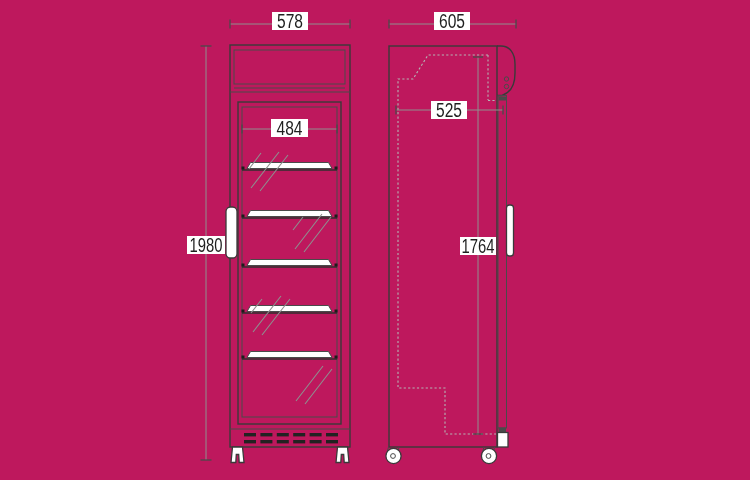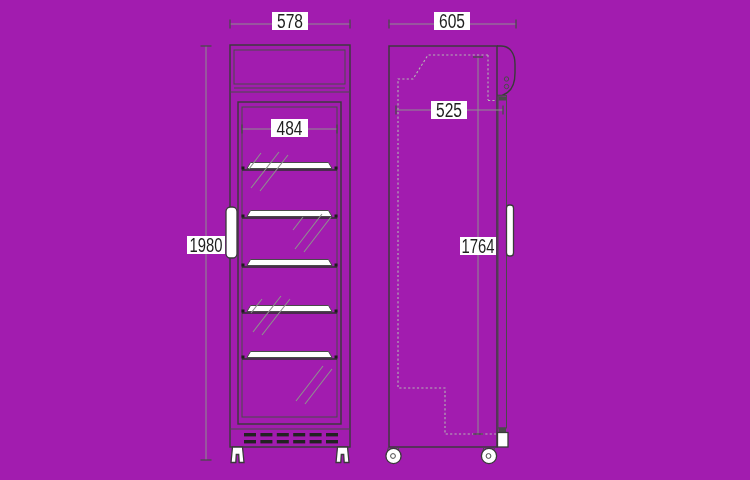--- a/index.html
+++ b/index.html
@@ -1,16 +1,16 @@
 <!DOCTYPE html>
 <html><head>
 <meta charset="utf-8">
 <style>
   html,body{margin:0;padding:0;background:#ffffff;}
-  .stage{position:relative;width:750px;height:480px;background:#a21caf;overflow:hidden;
+  .stage{position:relative;width:750px;height:480px;background:#be185d;overflow:hidden;
          font-family:"Liberation Sans",sans-serif;}
   svg{display:block;}
   .ol{stroke:#3a3a3a;stroke-width:1.4;fill:none;}
   .ol2{stroke:#4a4a4a;stroke-width:1;fill:none;}
   .olf{stroke:#3a3a3a;stroke-width:1.3;fill:#ffffff;}
   .dim{stroke:#8f8f8f;stroke-width:1;fill:none;}
   .tick{stroke:#4a4a4a;stroke-width:1.3;fill:none;}
   .dash{stroke:#b4b4b4;stroke-width:1.1;fill:none;stroke-dasharray:2.2 2.2;}
   .slash{stroke:#8f8f8f;stroke-width:1.1;fill:none;}
   .shelf-line{stroke:#2f2f2f;stroke-width:1.5;fill:none;}

